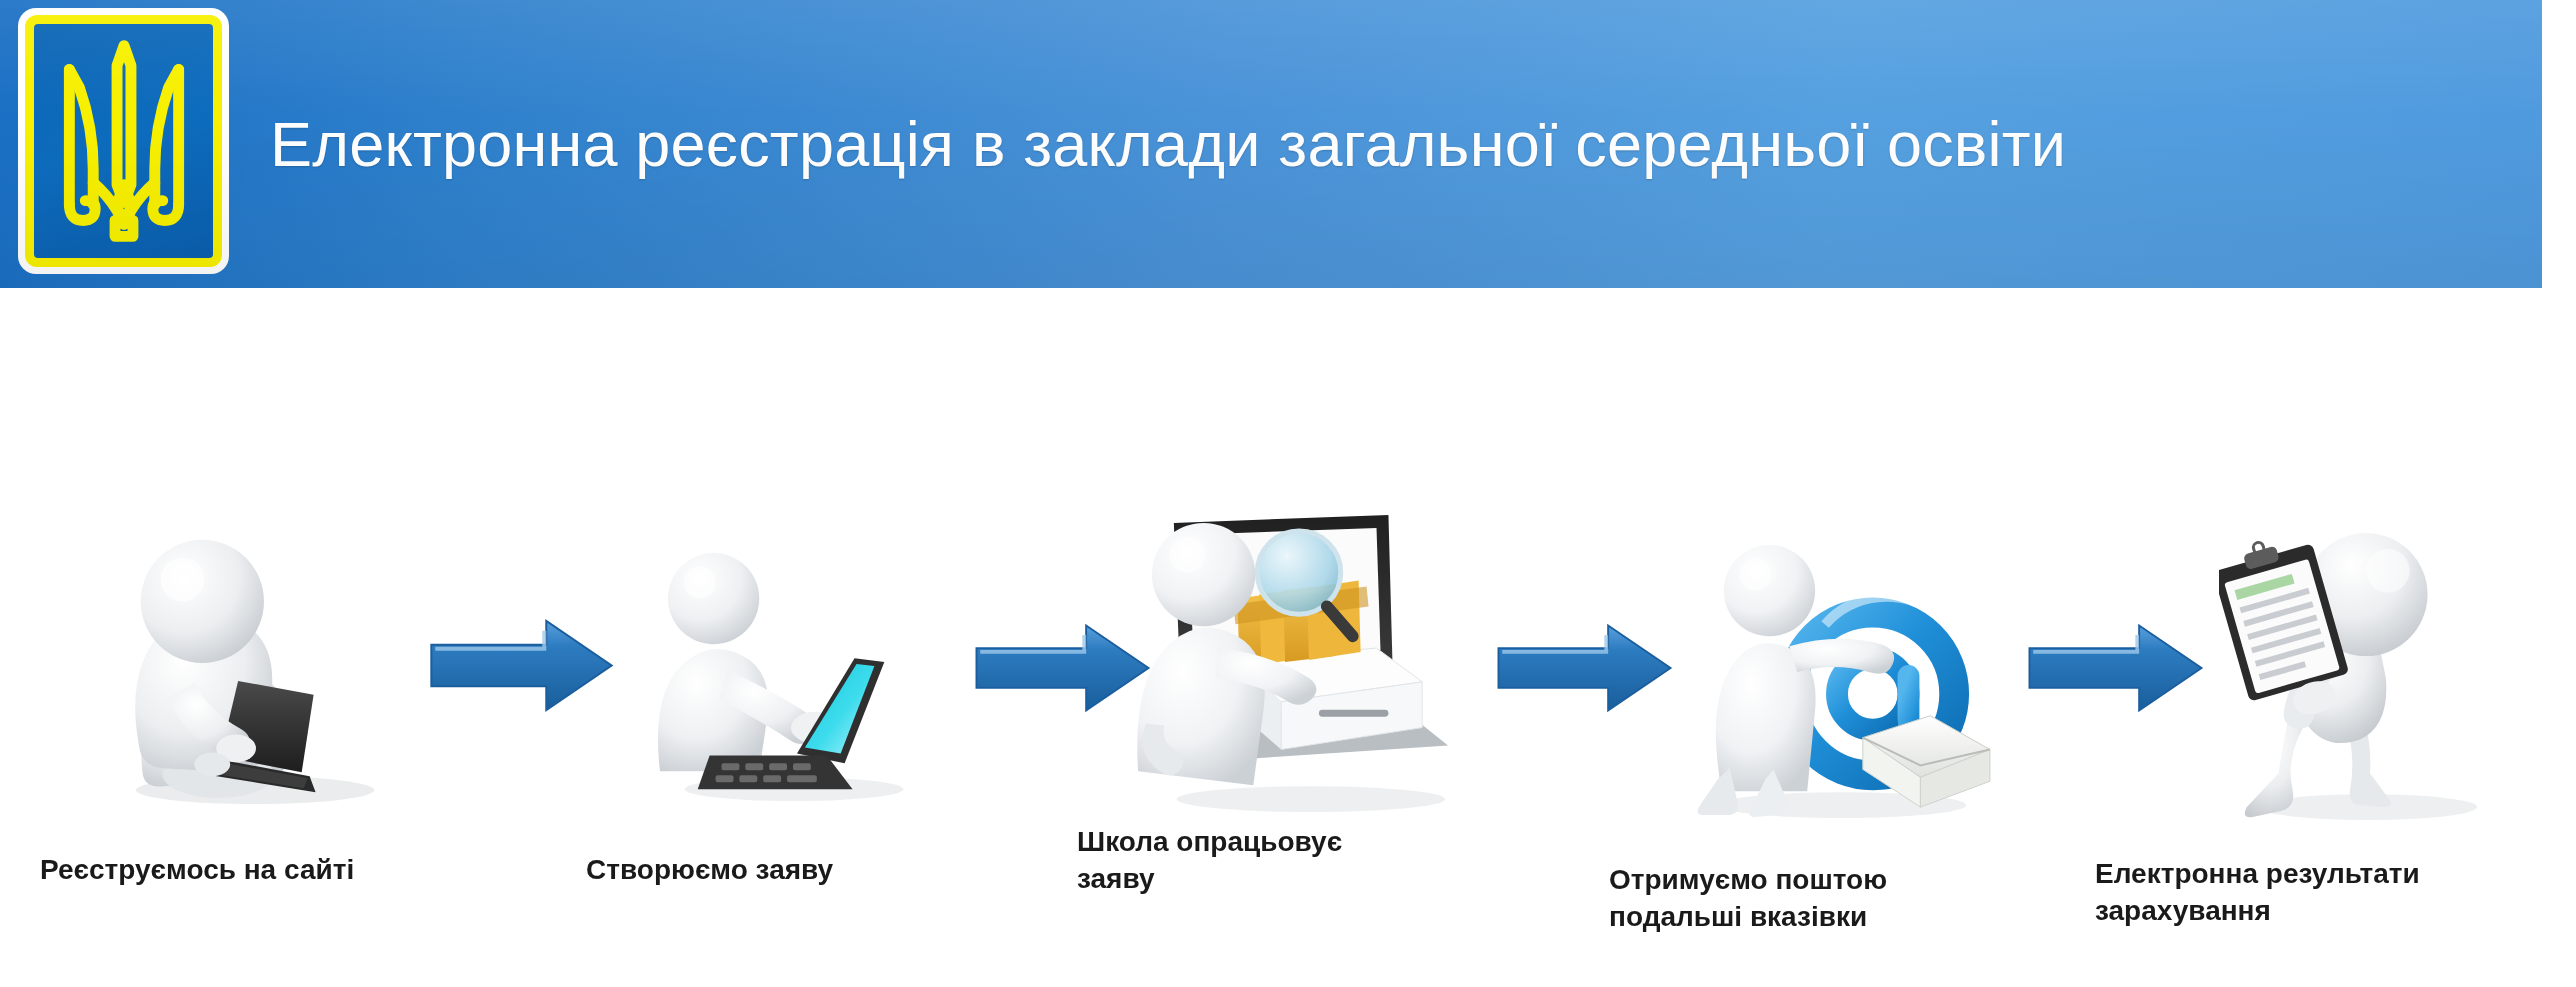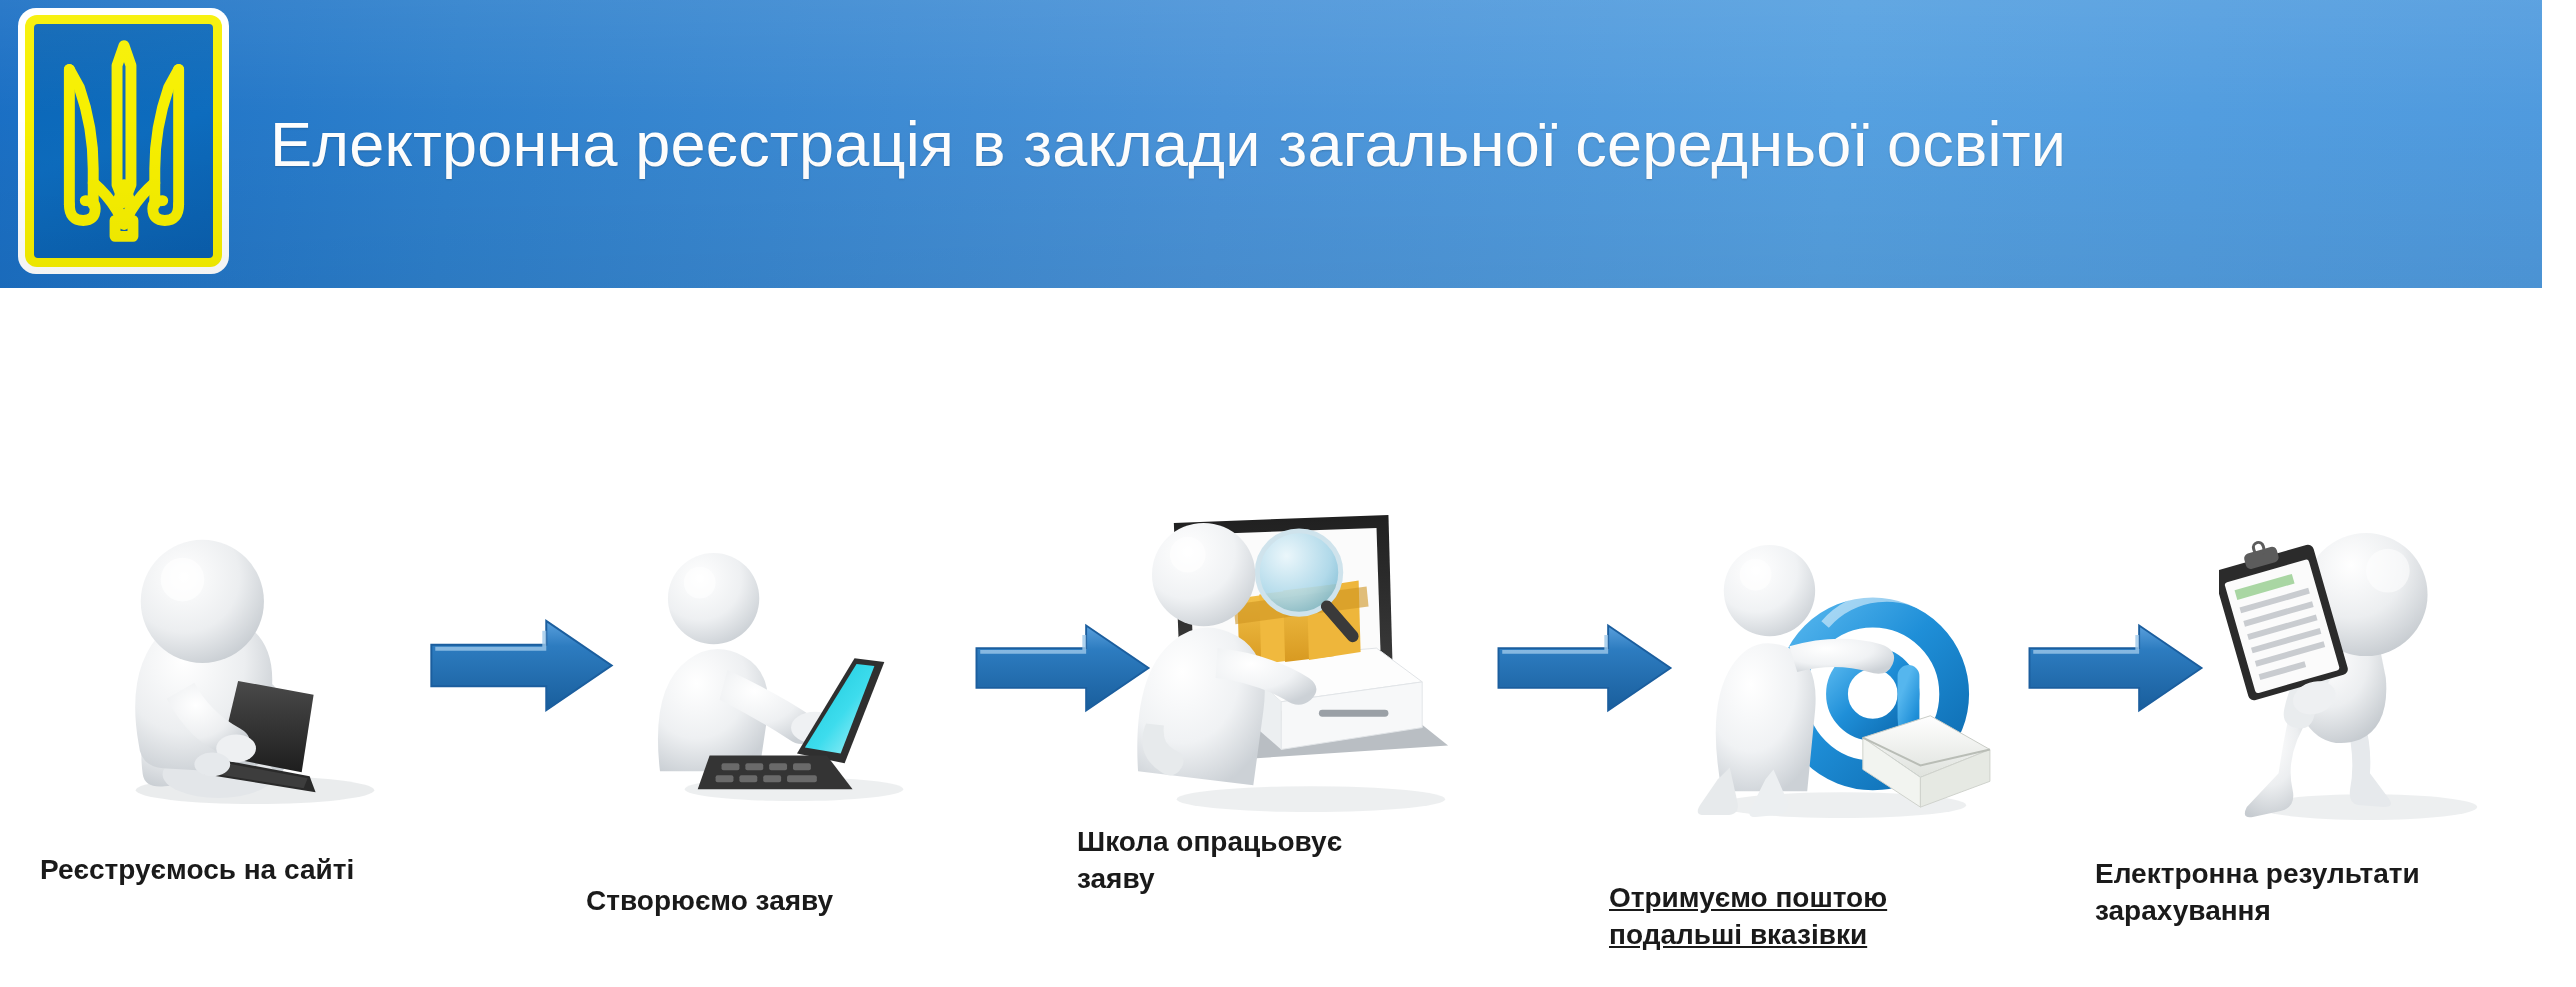--- a/index.html
+++ b/index.html
@@ -64,23 +64,23 @@
     font-size:28px;
     line-height:1.32;
     text-align:left;
     white-space:pre-line;
   }
 
   
   .abs{position:absolute;}
 
   .cap1{left:40px;  top:852px; width:497px;}
-  .cap2{left:586px; top:852px; width:417px;margin-top:31px;}
+  .cap2{left:586px; top:852px; width:417px;}
   .cap3{left:1077px;top:824px; width:556px;}
-  .cap4{left:1609px;top:880px; width:497px;text-decoration:underline;}
+  .cap4{left:1609px;top:862px; width:497px;}
   .cap5{left:2095px;top:856px; width:481px;}
 
   .art1{left:91px;  top:514px; width:328px;height:298px;}
   .art2{left:650px; top:541px; width:288px;height:268px;}
   .art3{left:1132px;top:511px; width:338px;height:308px;}
   .art4{left:1678px;top:541px; width:318px;height:283px;}
   .art5{left:2219px;top:521px; width:288px;height:303px;}
 
   .arw1{left:427px; top:611px; width:189px;height:109px;}
   .arw2{left:968px; top:616px; width:189px;height:104px;}

